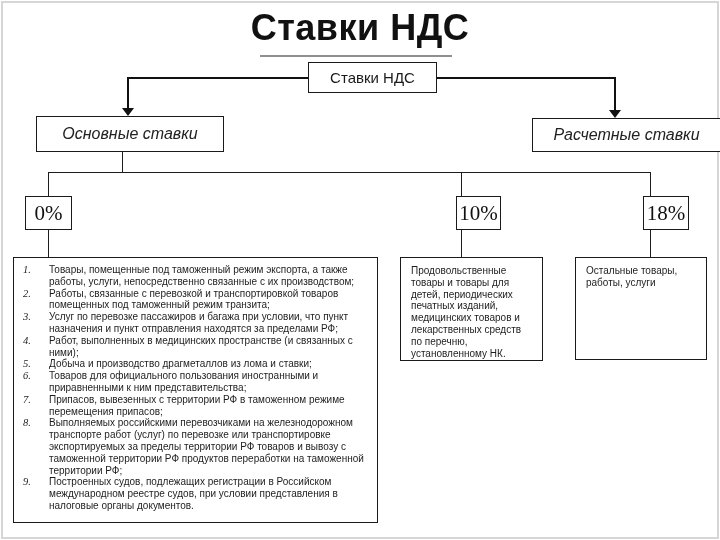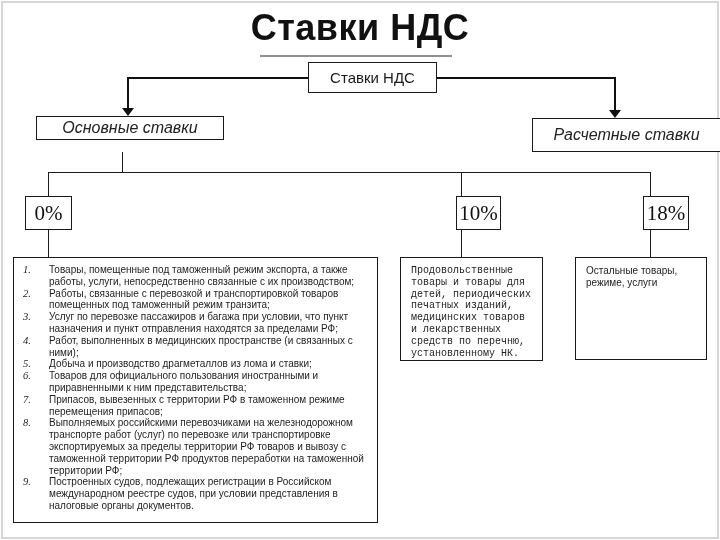--- a/index.html
+++ b/index.html
@@ -14,35 +14,35 @@
     position:absolute;top:7px;left:0;width:720px;text-align:center;
     font-size:36px;font-weight:bold;letter-spacing:0.5px;color:#111;
   }
   .title-underline{position:absolute;left:260px;top:55px;width:192px;height:2px;background:#8f8f8f;}
   .box{
     position:absolute;border:1px solid #1a1a1a;background:#fff;
     display:flex;align-items:center;justify-content:center;box-sizing:border-box;
   }
   .root-box{left:308px;top:62px;width:129px;height:31px;font-size:15px;}
   .branch-box{font-size:16px;font-style:italic;color:#222;}
-  .branch-left{left:36px;top:116px;width:188px;height:24px;}
+  .branch-left{left:36px;top:116px;width:188px;height:36px;}
   .branch-right{left:508px;top:118px;width:189px;height:34px;margin-left:24px;}
   .rate-box{
     font-family:"Liberation Serif","DejaVu Serif",serif;
     font-size:21px;color:#111;
   }
   .rate-0{left:25px;top:196px;width:47px;height:34px;}
   .rate-10{left:456px;top:196px;width:45px;height:34px;}
   .rate-18{left:643px;top:196px;width:46px;height:34px;}
   .details-box{
     position:absolute;border:1px solid #1a1a1a;background:#fff;box-sizing:border-box;
     font-size:10px;line-height:11.8px;color:#1d1d1d;
   }
   .details-0{left:13px;top:257px;width:365px;height:266px;padding-top:6px;}
-  .details-10{left:400px;top:257px;width:143px;height:104px;padding:7px 8px 0 10px;font-family:Liberation Mono, monospace;}
+  .details-10{left:400px;top:257px;width:143px;height:104px;padding:7px 8px 0 10px;}
   .details-18{left:575px;top:257px;width:132px;height:103px;padding:7px 8px 0 10px;}
   .li-row{display:flex;align-items:flex-start;}
   .li-num{
     width:26px;flex:0 0 26px;padding-left:9px;
     font-family:"Liberation Serif","DejaVu Serif",serif;
     font-style:italic;font-size:10.5px;
   }
   .li-text{flex:1;padding-right:10px;}
   .ln{position:absolute;background:#1c1c1c;}
   .arrow-ln{background:#111;}
@@ -121,13 +121,13 @@
         <span class="li-num">8.</span>
         <span class="li-text">Выполняемых российскими перевозчиками на железнодорожном транспорте работ (услуг) по перевозке или транспортировке экспортируемых за пределы территории РФ товаров и вывозу с таможенной территории РФ продуктов переработки на таможенной территории РФ;</span>
       </div>
       <div class="li-row">
         <span class="li-num">9.</span>
         <span class="li-text">Построенных судов, подлежащих регистрации в Российском международном реестре судов, при условии представления в налоговые органы документов.</span>
       </div>
     </div>
 </div>
 <div class="details-box details-10">Продовольственные товары и товары для детей, периодических печатных изданий, медицинских товаров и лекарственных средств по перечню, установленному НК.</div>
-<div class="details-box details-18">Остальные товары, режиме, услуги</div>
+<div class="details-box details-18">Остальные товары, работы, услуги</div>
 
 </body></html>

